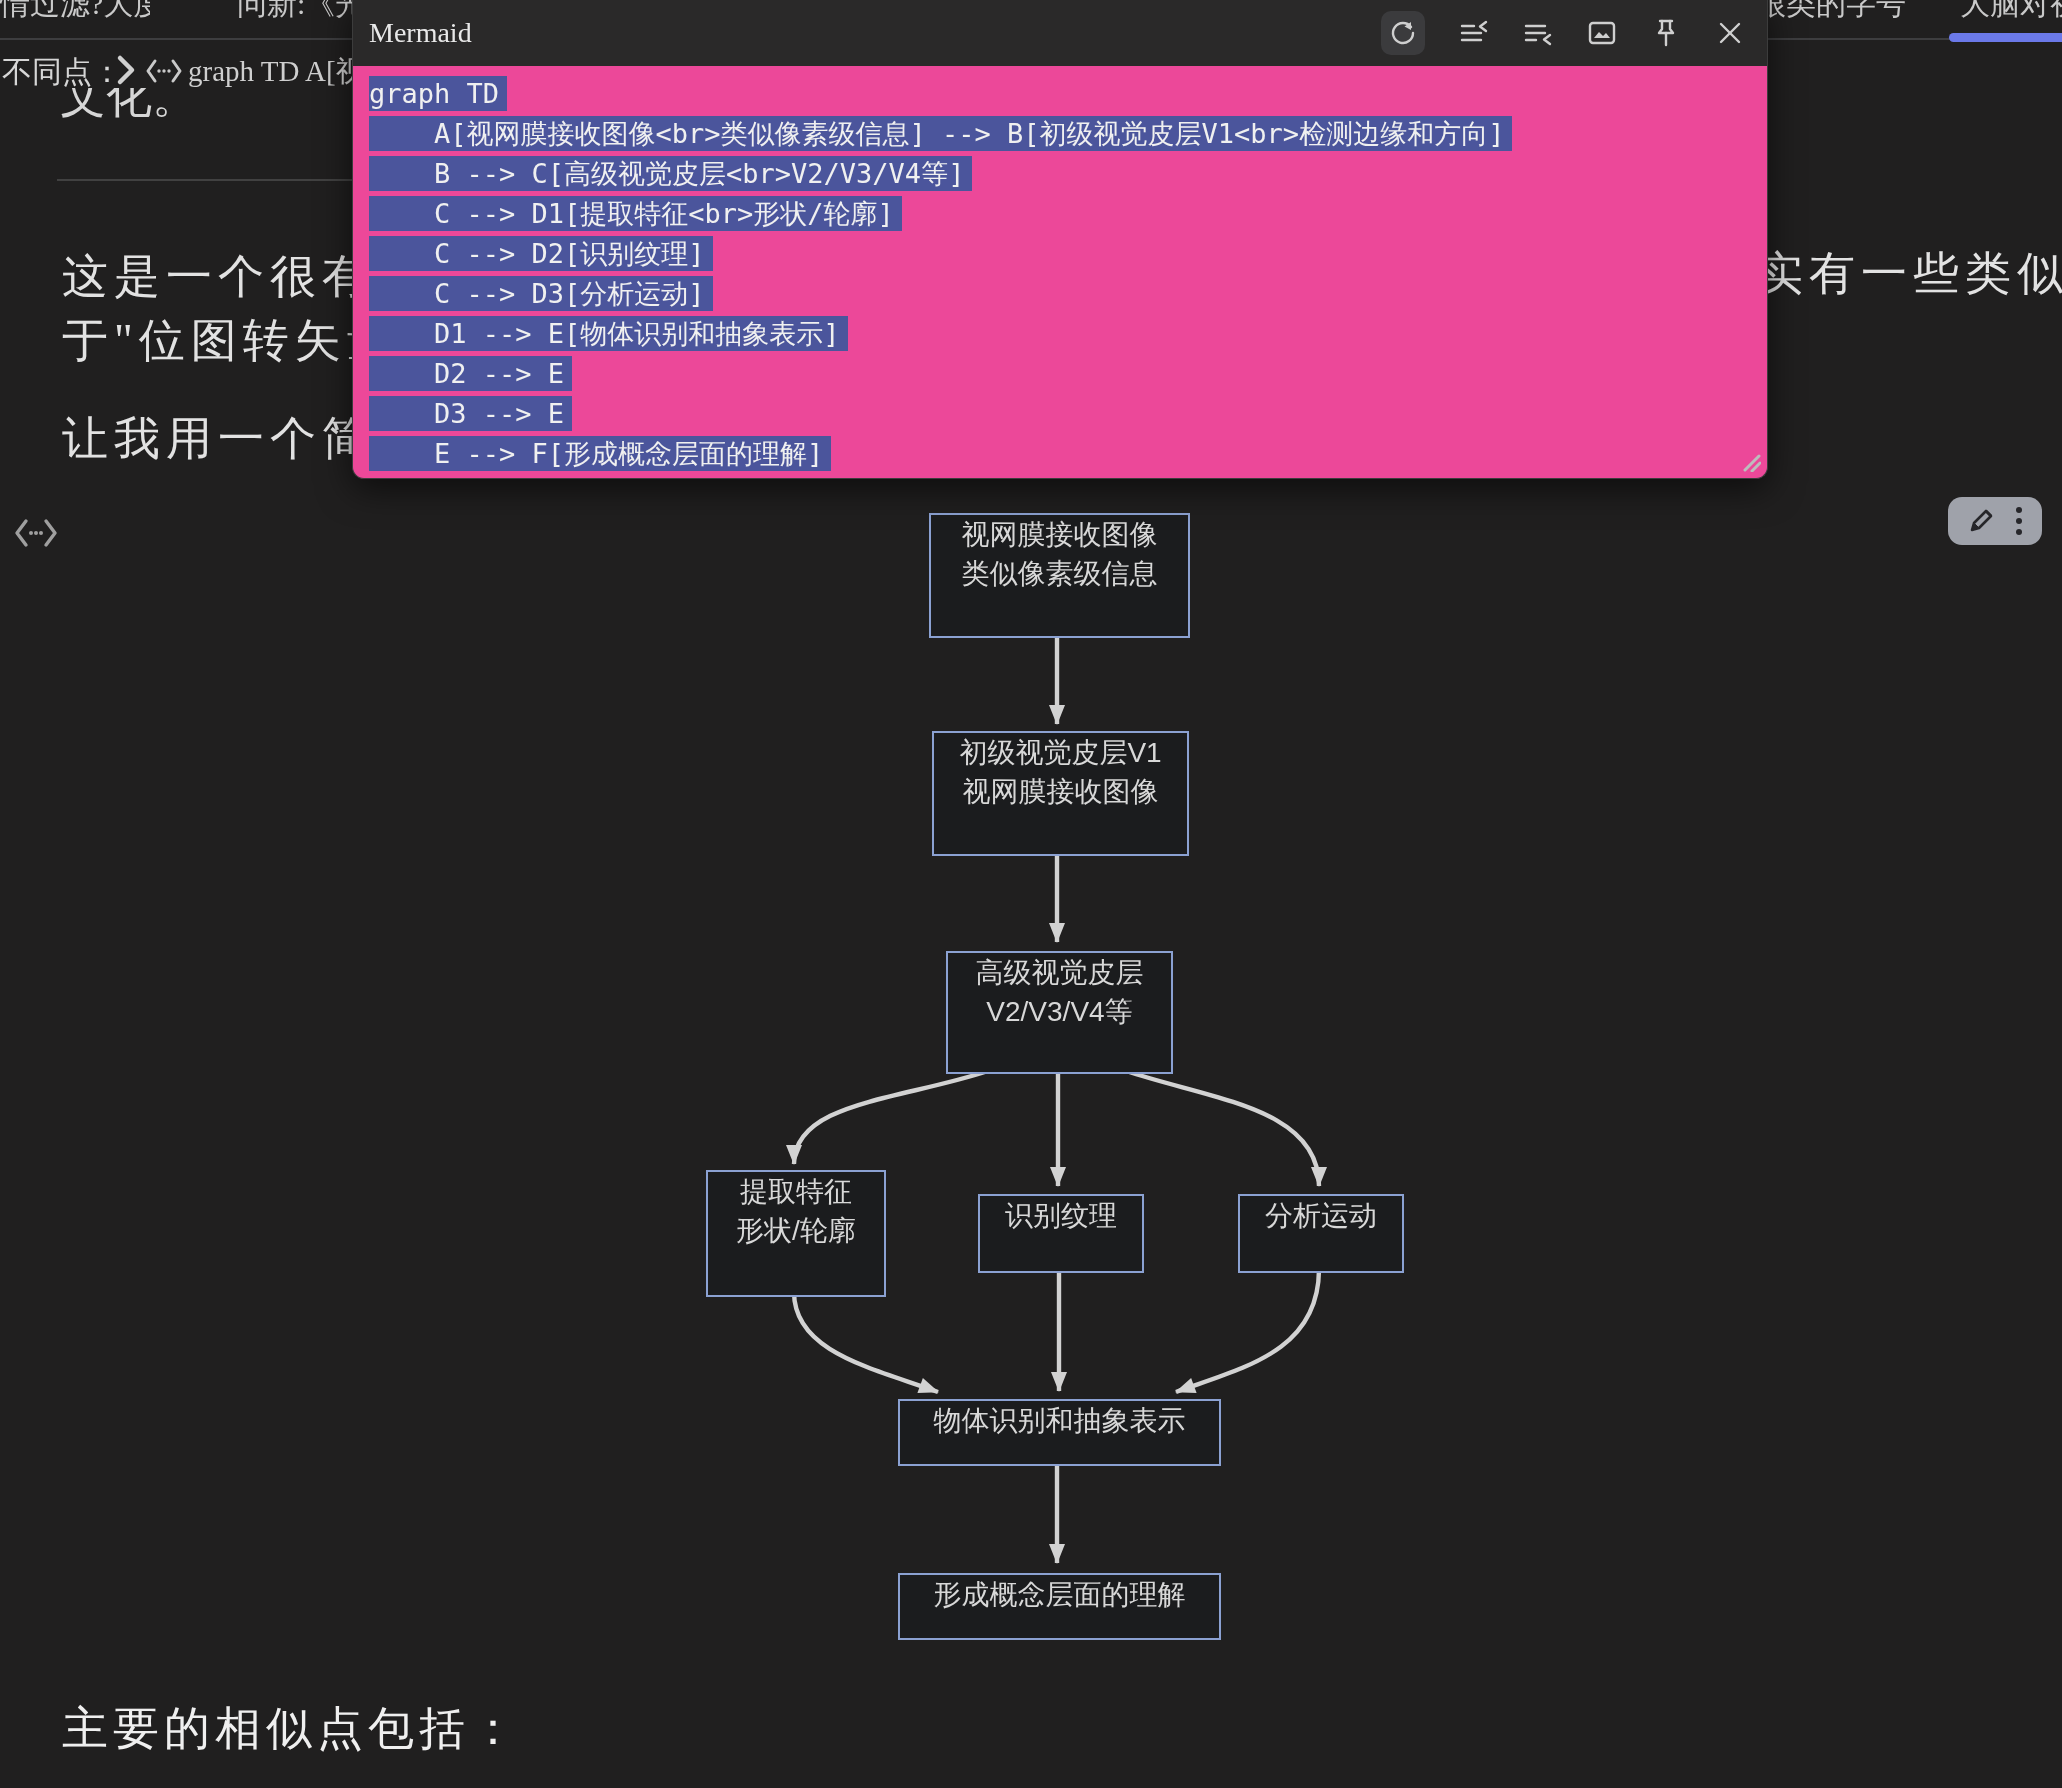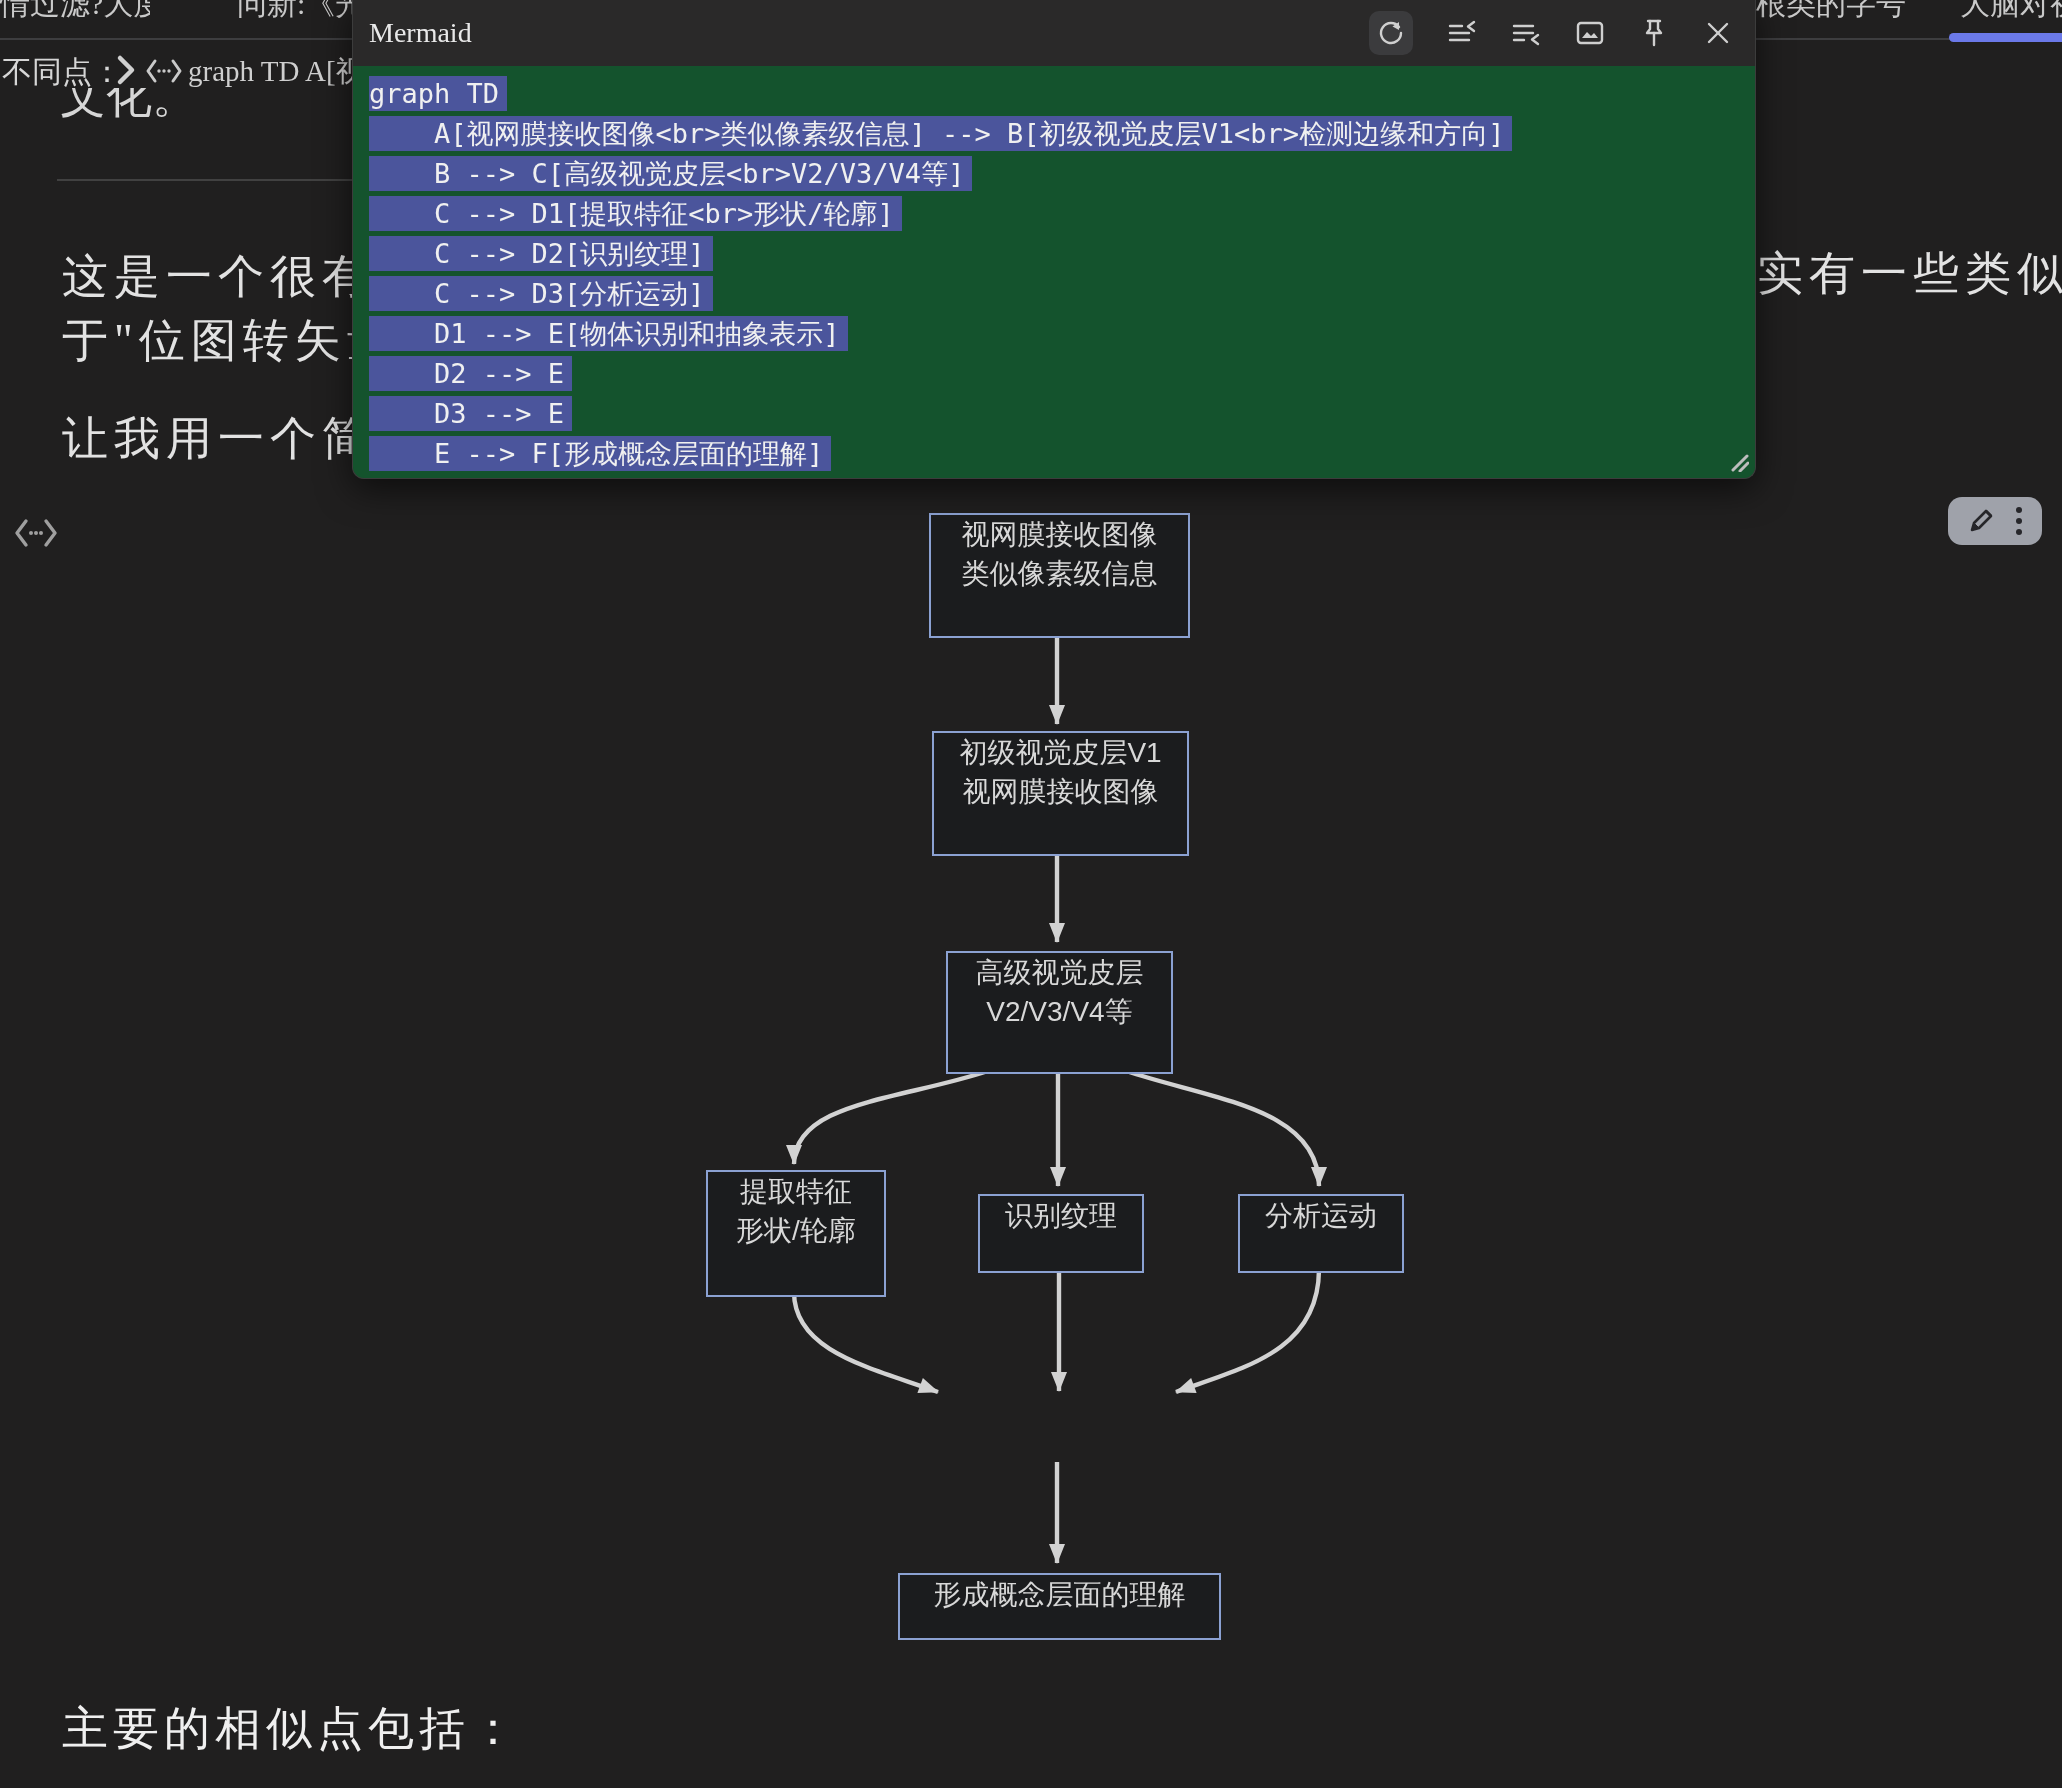--- a/index.html
+++ b/index.html
@@ -17,23 +17,23 @@
   .kai{font-family:"Liberation Serif","DejaVu Serif",serif;}
   .row-label{left:2px;top:52px;font-size:30px;color:#d6d6d6;}
   .clip-frag{left:60px;top:88px;width:120px;height:30px;overflow:hidden;}
   .clip-frag>span{position:absolute;top:-22px;left:0;font-size:46px;color:#d6d6d6;white-space:nowrap;}
   .divider{left:57px;top:179px;width:310px;height:2px;background:#414141;}
 
   
   .para{font-size:46px;color:#e2e2e2;letter-spacing:6px;white-space:nowrap;}
 
   
-  .panel{left:352px;top:0;width:1402px;height:478px;background:#14532d;
+  .panel{left:352px;top:0;width:1402px;height:478px;background:#ec4899;
          border:1px solid #3c3c3c;border-top:none;border-radius:0 0 12px 12px;
-         box-shadow:0 10px 34px rgba(0,0,0,.6);z-index:20;}
+         box-shadow:0 10px 34px rgba(0,0,0,.6);z-index:20;padding-left:12px;}
   .panel-header{position:absolute;left:0;top:0;right:0;height:66px;background:#2a2929;
                 display:flex;align-items:center;border-radius:0;}
   .panel-title{font-family:"Liberation Serif","DejaVu Serif",serif;font-size:28px;color:#e8e8e8;
                margin-left:16px;flex:0 0 auto;}
   .panel-tools{margin-left:auto;margin-right:22px;display:flex;align-items:center;gap:34px;}
   .tool-btn{width:30px;height:30px;display:flex;align-items:center;justify-content:center;cursor:pointer;}
   .tool-btn.boxed{width:44px;height:44px;background:#3b3b3d;border-radius:10px;}
   .tool-btn svg{stroke:#cfcfcf;fill:none;stroke-width:2.4;stroke-linecap:round;stroke-linejoin:round;}
   .code-wrap{position:absolute;left:0;top:66px;right:0;bottom:0;overflow:hidden;padding:8px 0 0 16px;}
   .code-line{font-family:"DejaVu Sans Mono","Liberation Mono",monospace;font-size:27px;line-height:40px;
@@ -217,19 +217,22 @@
   <div class="fc-node" style="left:706px;top:1170px;width:176px;height:123px;">
     <span>提取特征</span>
       <span>形状/轮廓</span>
   </div>
   <div class="fc-node" style="left:978px;top:1194px;width:162px;height:75px;">
     <span>识别纹理</span>
   </div>
   <div class="fc-node" style="left:1238px;top:1194px;width:162px;height:75px;">
     <span>分析运动</span>
   </div>
+  <div class="fc-node" style="left:898px;top:1399px;width:319px;height:63px;">
+    <span>物体识别和抽象表示</span>
+  </div>
   <div class="fc-node" style="left:898px;top:1573px;width:319px;height:63px;">
     <span>形成概念层面的理解</span>
   </div>
 
   <div class="abs bottom-text kai">主要的相似点包括：</div>
 
 </div>
 
 </body></html>

